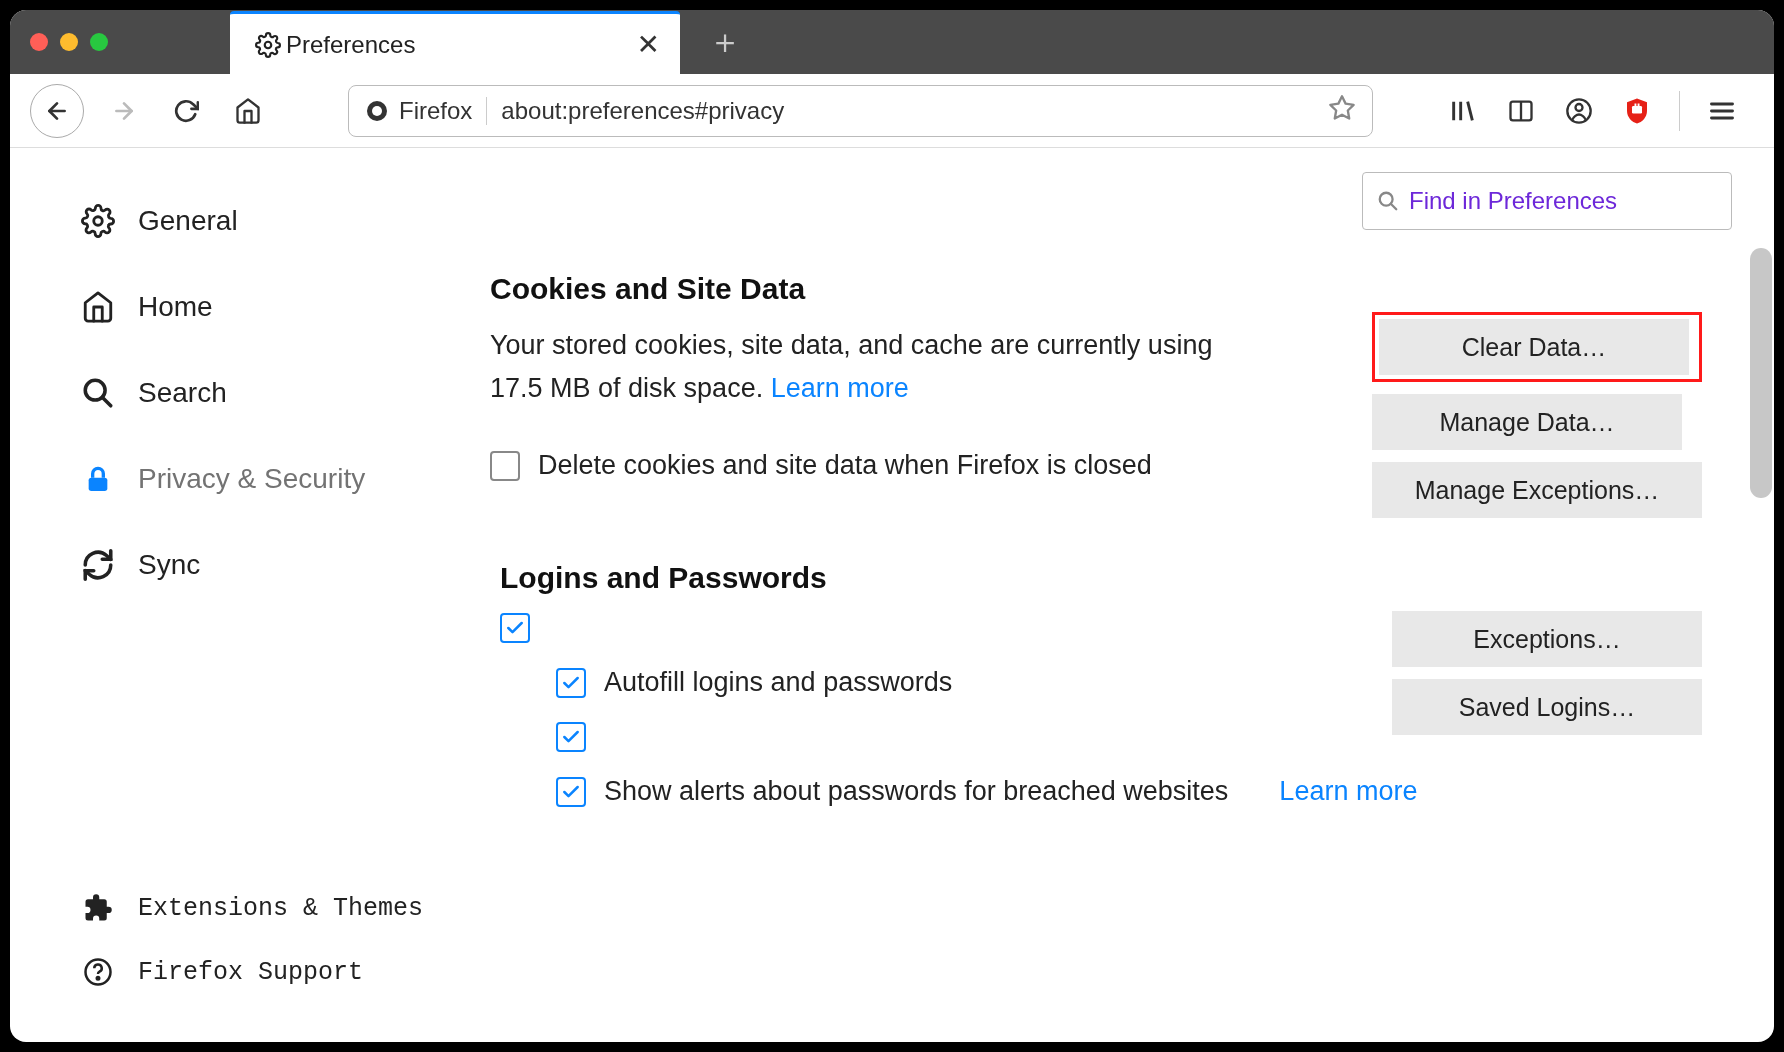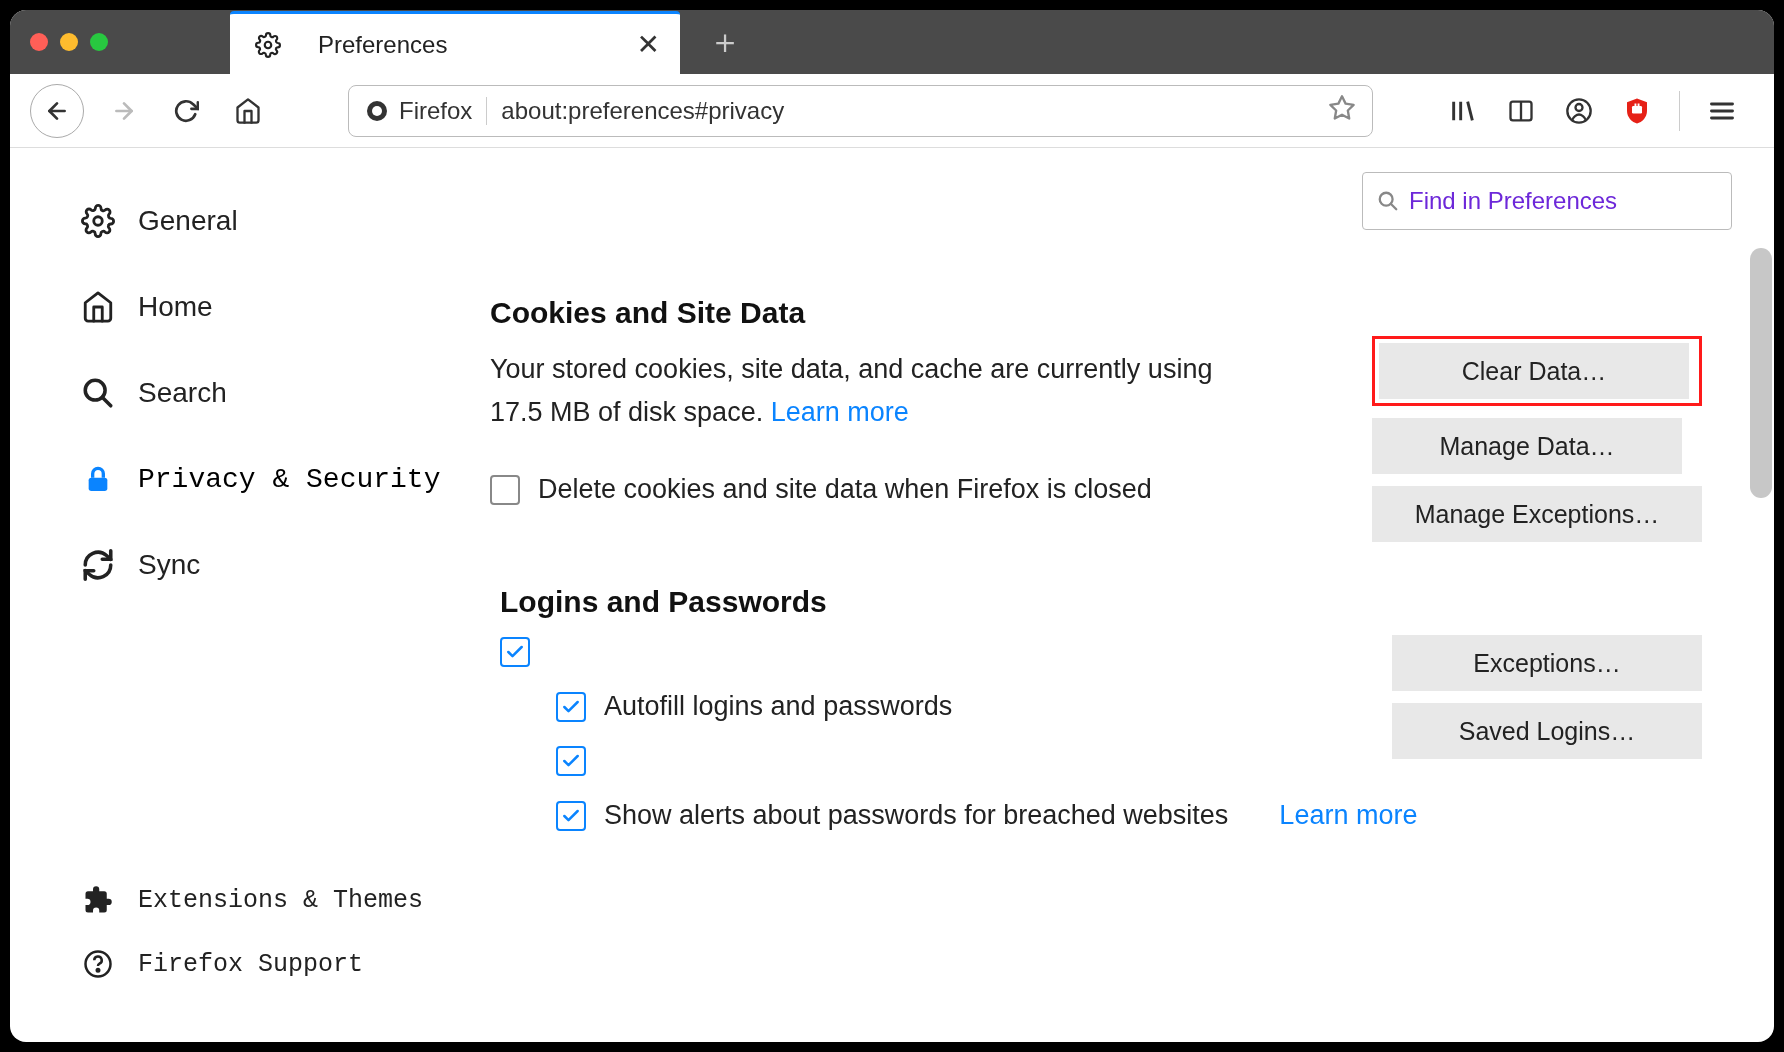--- a/index.html
+++ b/index.html
@@ -34,21 +34,21 @@
   .dot.red { background: #ff5f57; }
   .dot.yellow { background: #febc2e; }
   .dot.green { background: #28c840; }
   .tab {
     background: #fff;
     height: 64px;
     width: 450px;
     display: flex;
     align-items: center;
     padding: 0 20px;
-    gap: 32px;
+    gap: 0;
     border-top: 3px solid #0a84ff;
     position: relative;
     top:1px;
     border-top-left-radius: 4px;
     border-top-right-radius: 4px;
   }
   .tab-label { font-size: 24px; color: #222; flex: 1; }
   .tab-close { font-size: 28px; color: #333; cursor: pointer; }
   .newtab {
     width: 50px; height: 50px; display:flex; align-items:center; justify-content:center;
@@ -90,34 +90,34 @@
   .divider-v { width:1px; height:40px; background:#ccc; }
   
   .content {
     flex:1;
     display:flex;
     overflow:hidden;
     position:relative;
   }
   .sidebar {
     width: 480px;
-    padding: 30px 0 34px 70px;
+    padding: 30px 0 26px 70px;
     display:flex;
     flex-direction:column;
   }
   .side-item {
     display:flex;
     align-items:center;
     gap: 22px;
     height: 86px;
     font-size: 28px;
     color:#222;
     cursor:pointer;
   }
-  .side-item.active { color:#000000;font-family:Liberation Mono, monospace; }
+  .side-item.active { color:#737373; }
   .side-icon { width:36px; height:36px; display:flex; align-items:center; justify-content:center; }
   .side-footer { margin-top:auto; padding-bottom: 12px;}
   .side-footer .side-item { height: 64px; font-size:25px;font-family:Liberation Mono, monospace; }
   .main {
     flex:1;
     padding: 24px 30px 0 0;
     overflow-y:auto;
     position:relative;
   }
   .search-box {
@@ -130,21 +130,21 @@
     border-radius:4px;
     display:flex;
     align-items:center;
     padding:0 14px;
     gap:10px;
     font-size:24px;
     color:#6d28d9;
   }
   .sections { padding-top: 100px; }
   h2 { font-size: 30px; font-weight:700; margin-bottom: 18px; color:#111; }
-  .section { margin-bottom: 80px; position:relative;margin-top:24px; }
+  .section { margin-bottom: 80px; position:relative; }
   .desc { font-size:27px; color:#222; line-height:1.6; max-width: 760px; }
   .link { color:#0a84ff; cursor:pointer; }
   .checkbox-row {
     display:flex; align-items:center; gap:18px; font-size:27px; color:#222;
     margin-top: 40px;
   }
   .checkbox-row.sub { margin-left: 56px; margin-top: 24px; }
   .cb {
     width:30px; height:30px; border:2px solid #888; border-radius:4px;
     display:flex; align-items:center; justify-content:center;

